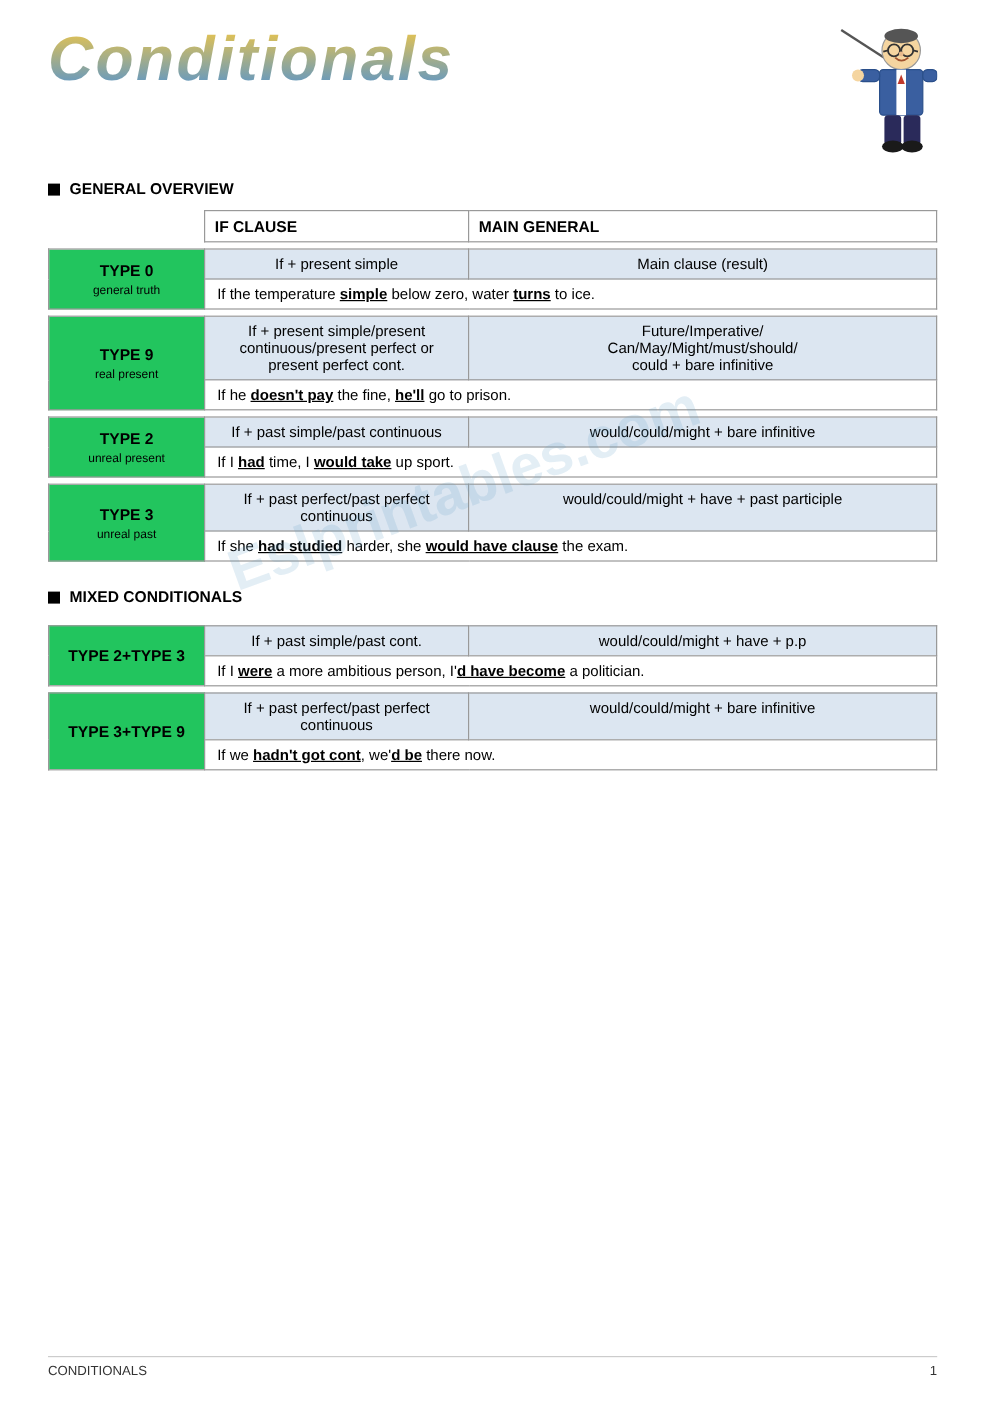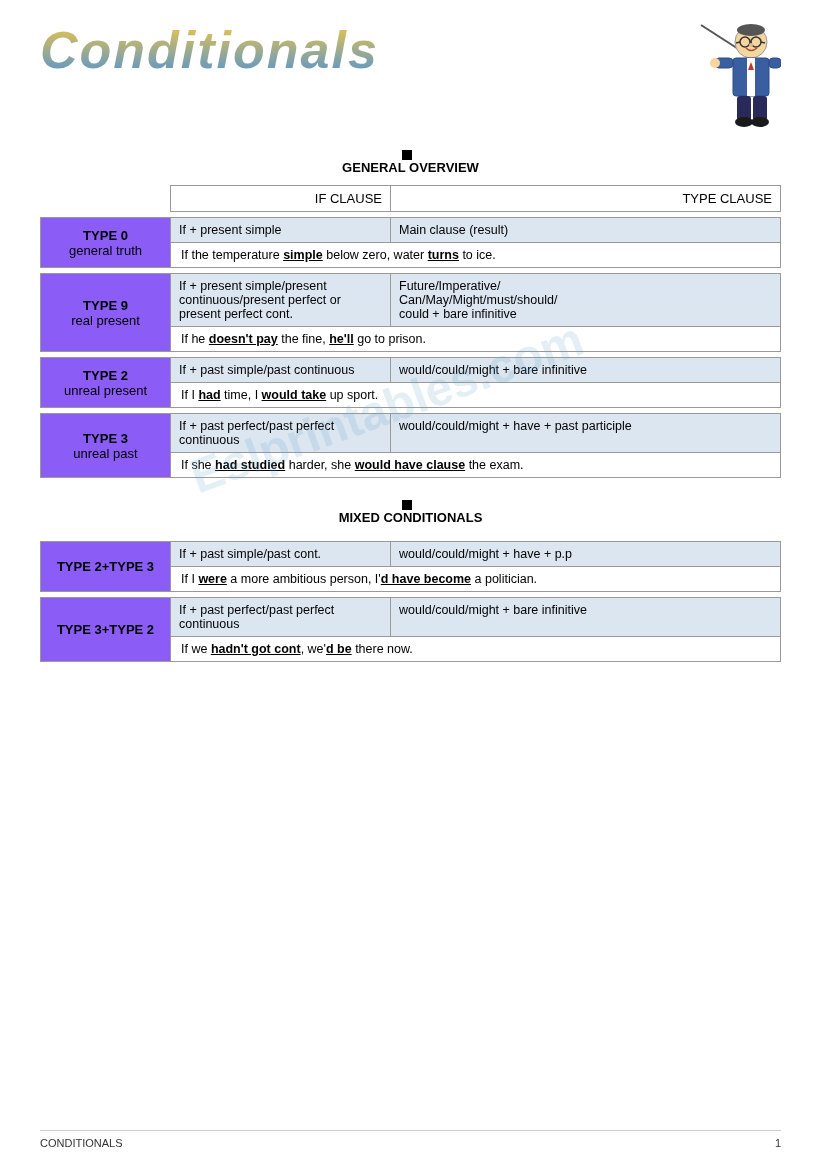--- a/index.html
+++ b/index.html
@@ -43,70 +43,71 @@
     }
     .teacher-svg { width: 90px; height: 110px; }
 
     
     .section-header {
       display: flex;
       align-items: center;
       margin: 18px 0 10px 0;
       font-weight: bold;
       font-size: 13px;
-      flex-direction: column;
     }
     .bullet {
       width: 10px;
       height: 10px;
       background: #000;
       display: inline-block;
       margin-right: 8px;
       flex-shrink: 0;
     }
 
     
     .grammar-table {
       width: 100%;
       border-collapse: collapse;
       margin-bottom: 10px;
     }
 
     
     .header-row td {
       border: 1px solid #999;
-      text-align: right;
+      text-align: left;
       font-size: 13px;
       padding: 5px 8px;
       background: #fff;
+      font-weight: bold;
     }
     .header-row .empty-cell {
       border: none;
       background: #fff;
     }
 
     
     .type-label {
-      background: #8b5cf6;
+      background: #22c55e;
       border: 1px solid #999;
       text-align: center;
       font-weight: bold;
       font-size: 13px;
       padding: 8px;
       width: 130px;
       vertical-align: middle;
     }
 
     
     .content-cell {
       border: 1px solid #999;
       padding: 5px 8px;
       vertical-align: top;
       font-size: 12.5px;
       background: #dce6f1;
+      text-align: center;
     }
 
     
     .example-cell {
       border: 1px solid #999;
       padding: 5px 10px;
       font-size: 12.5px;
       background: #fff;
       vertical-align: middle;
     }
@@ -141,21 +142,21 @@
       justify-content: space-between;
       font-size: 11px;
       color: #333;
       border-top: 1px solid #ccc;
       padding-top: 6px;
     }
 
     u { text-decoration: underline; }
     strong { font-weight: bold; }
 
-    .type-line2 { font-weight: normal; font-size: 13px; }
+    .type-line2 { font-weight: normal; font-size: 10px; }
   </style>
 </head>
 <body>
 
 <div class="title-area">
   <div class="title-text">Conditionals</div>
 
   <div class="teacher-icon">
     <svg class="teacher-svg" viewBox="0 0 90 110" xmlns="http://www.w3.org/2000/svg">
 
@@ -205,21 +206,21 @@
   <colgroup>
     <col style="width:130px">
     <col style="width:220px">
     <col style="width:auto">
   </colgroup>
 
   <tbody>
       <tr class="header-row">
     <td class="empty-cell"></td>
     <td>IF CLAUSE</td>
-    <td>TYPE CLAUSE</td>
+    <td>MAIN GENERAL</td>
   </tr>
 
   <tr class="spacer-row">
         <td colspan="3"></td>
       </tr>
   <tr>
     <td class="type-label" rowspan="2">
       <strong>TYPE 0</strong><br>
       <span class="type-line2">general truth</span>
     </td>
@@ -312,21 +313,21 @@
     <td colspan="2" class="example-cell">
       If I <u><strong>were</strong></u> a more ambitious person, I'<u><strong>d have become</strong></u> a politician.
     </td>
   </tr>
 
   <tr class="spacer-row">
         <td colspan="3"></td>
       </tr>
   <tr>
     <td class="type-label" rowspan="2">
-      <strong>TYPE 3+TYPE 2</strong>
+      <strong>TYPE 3+TYPE 9</strong>
     </td>
     <td class="content-cell">If + past perfect/past perfect continuous</td>
     <td class="content-cell">would/could/might + bare infinitive</td>
   </tr>
   <tr>
     <td colspan="2" class="example-cell">
       If we <u><strong>hadn't got cont</strong></u>, we'<u><strong>d be</strong></u> there now.
     </td>
   </tr>
 </tbody>

